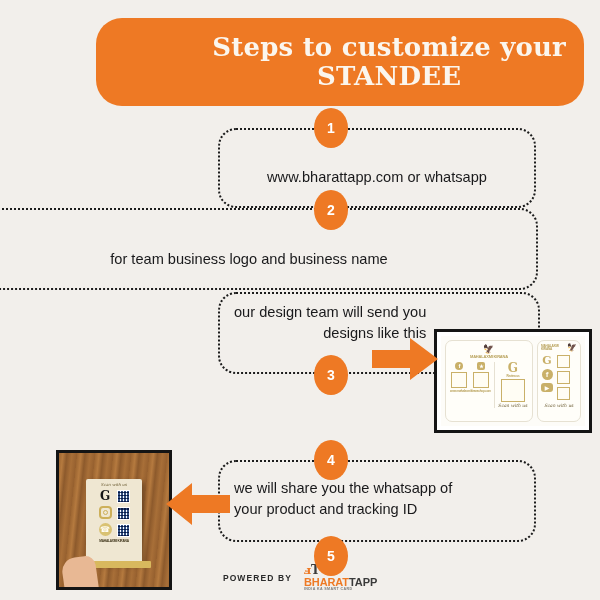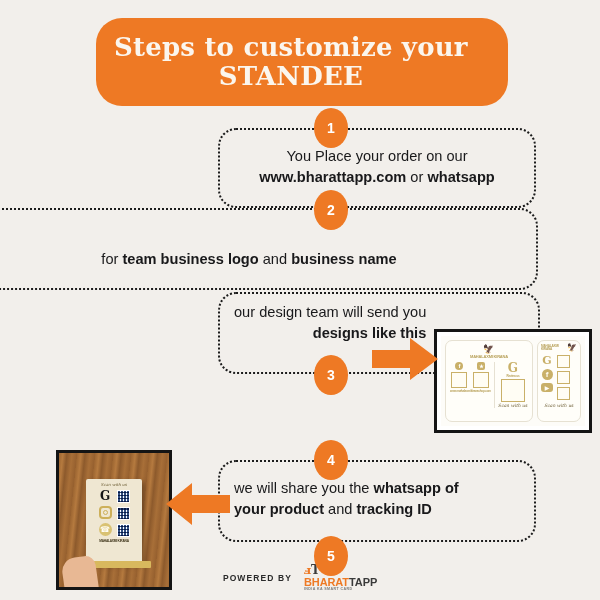--- a/index.html
+++ b/index.html
@@ -12,24 +12,24 @@
   #root {
     position: relative;
     width: 600px; height: 600px;
     background: #f2efeb;
   }
 
   
   .title-pill {
     position: absolute;
     left: 96px; top: 18px;
-    width: 412px; height: 88px;
+    width: 488px; height: 88px;
     background: #ee7924;
     border-radius: 26px;
-    display: flex; align-items: center; justify-content: flex-start;
+    display: flex; align-items: center; justify-content: flex-end;
     text-align: center;
   }
   .title-text {
     font-family: "DejaVu Serif", "Liberation Serif", serif;
     font-weight: bold;
     font-size: 26px;
     line-height: 1.13;
     color: #fbf6ee;
     letter-spacing: 0.2px;
     padding: 0 18px;
@@ -45,21 +45,21 @@
   }
   .step-text {
     position: absolute;
     font-size: 14.6px;
     line-height: 1.45;
     color: #19191b;
     font-weight: 400;
     text-align: center;
     width: 100%;
   }
-  .step-text b { font-weight: 700; }
+  .step-text b { font-weight: 400; }
 
   
   .badge {
     position: absolute;
     width: 34px; height: 40px;
     background: #ee7924;
     border-radius: 50%;
     display: flex; align-items: center; justify-content: center;
     color: #ffffff;
     font-size: 14px;
@@ -204,21 +204,21 @@
 
   <div class="title-pill">
     <div class="title-text">
       <span>Steps to customize your</span>
       <span class="title-line2">STANDEE</span>
     </div>
   </div>
 
   <div class="step-box" style="left:218px; top:128px; width:318px; height:80px;">
     <div class="step-text" style="top:16px;">
-      <span>You Place your order on our</span><br>
+      <br>
       <b>www.bharattapp.com</b><span> or </span><b>whatsapp</b>
     </div>
   </div>
   <div class="badge" style="left:314px; top:108px;">
     <span>1</span>
   </div>
 
   <div class="step-box" style="left:-40px; top:208px; width:578px; height:82px;">
     <div class="step-text" style="top:18px;">
       <br>

